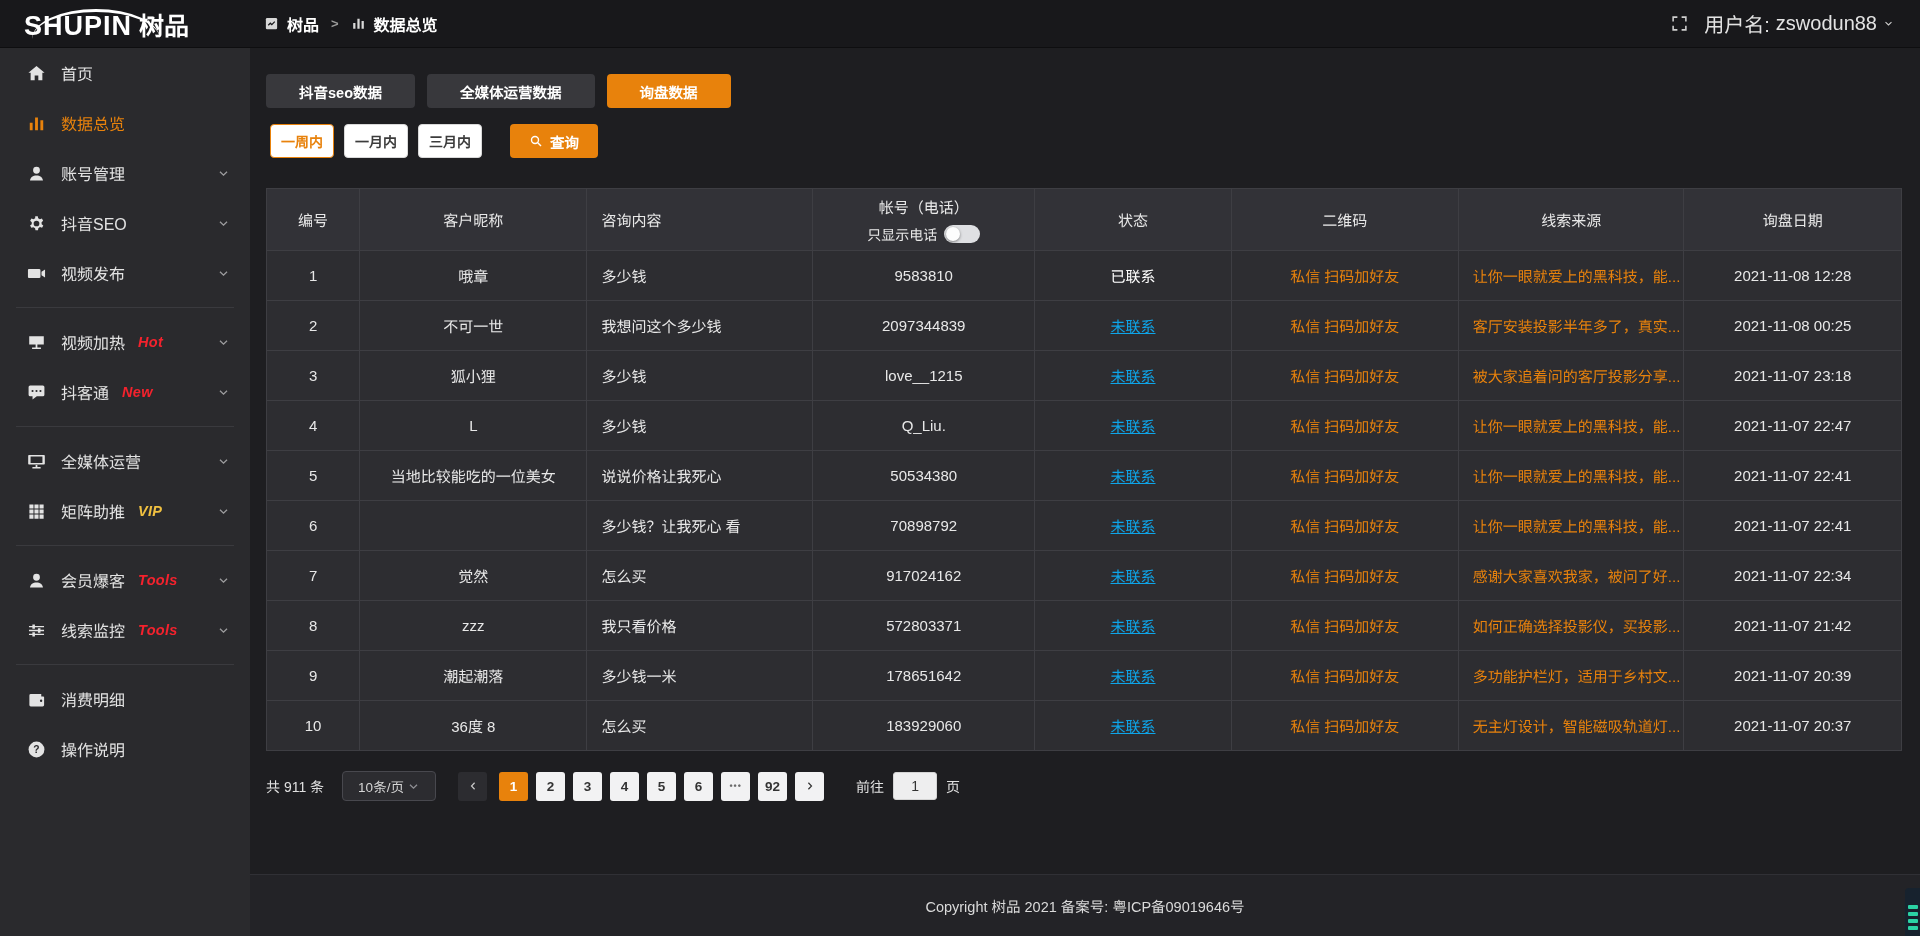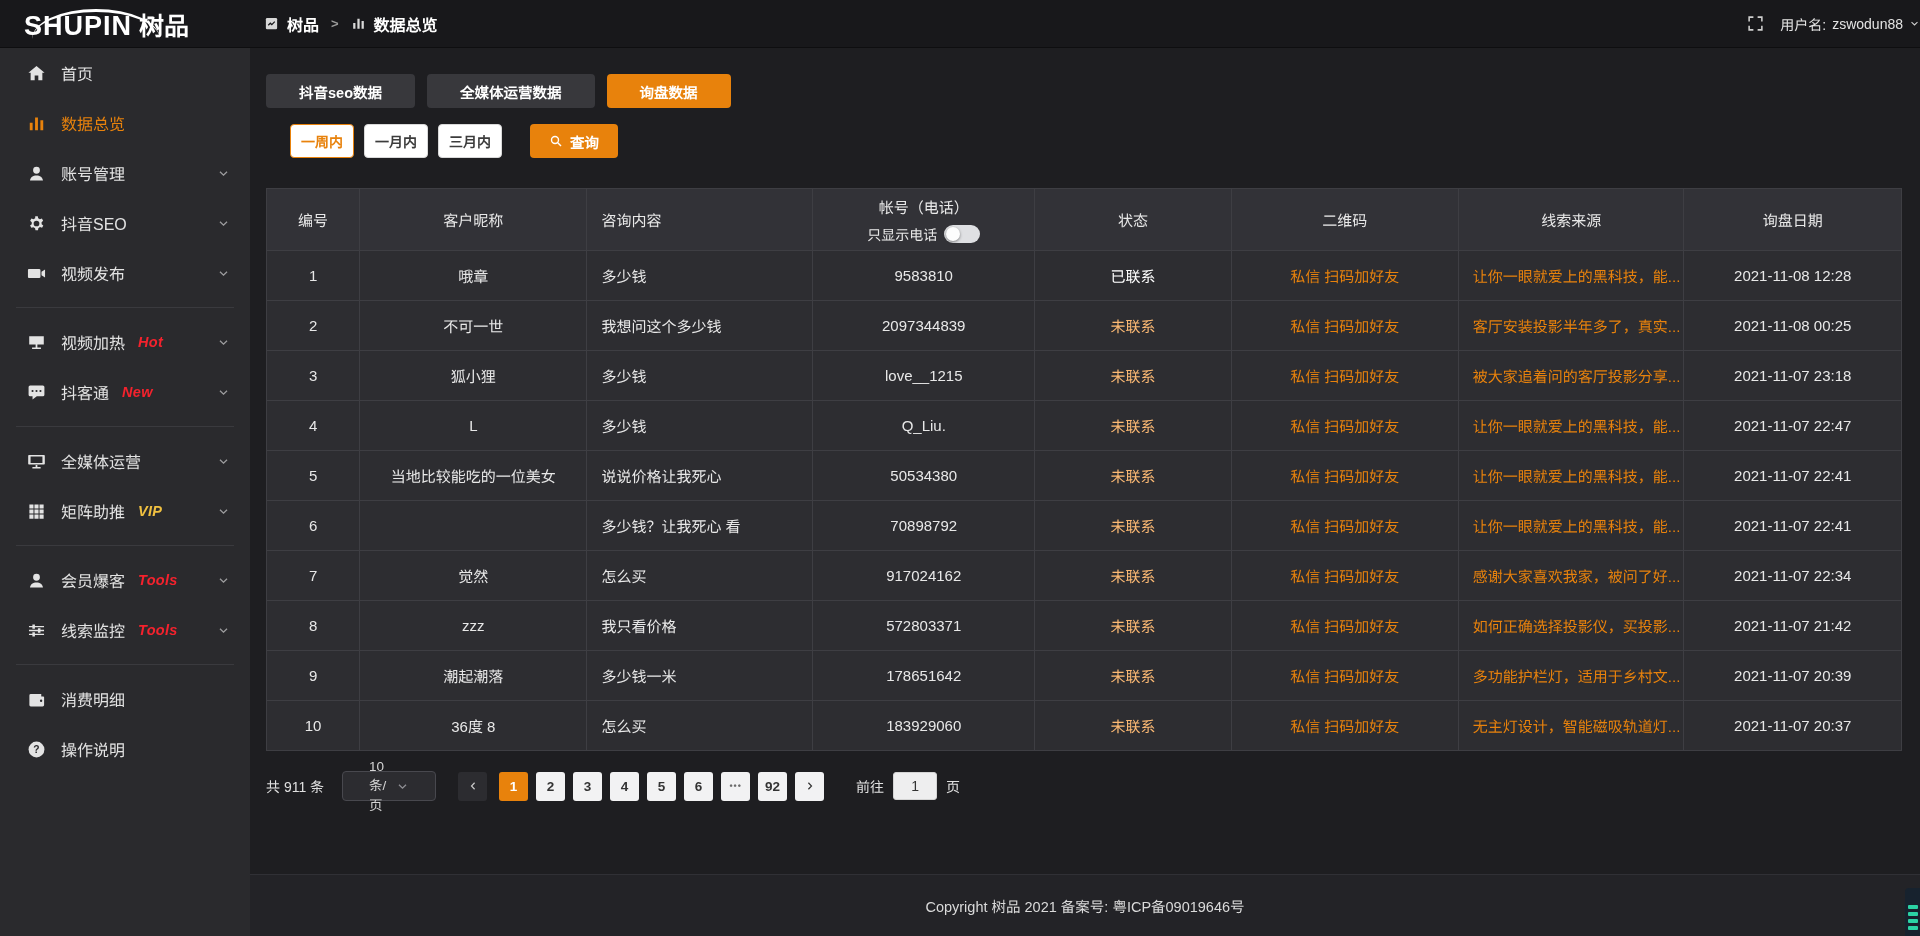--- a/index.html
+++ b/index.html
@@ -11,21 +11,21 @@
   .topbar { height:48px; background:#18181b; display:flex; align-items:center; border-bottom:1px solid #0e0e10; }
   .logo { width:250px; padding-left:24px; display:flex; align-items:baseline; position:relative; }
   .logo-arc { position:absolute; top:3px; left:32px; width:128px; height:30px; border-top:3px solid #fff;
               border-radius:50% 50% 0 0 / 100% 100% 0 0; }
   .logo-en { font-size:27px; font-weight:bold; letter-spacing:1px; color:#fff; }
   .logo-cn { font-size:25px; font-weight:bold; color:#fff; margin-left:7px; }
   .breadcrumb { display:flex; align-items:center; gap:8px; margin-left:14px; font-size:16px; font-weight:bold; color:#fff; }
   .crumb-ico { width:15px; height:15px; color:#d8d8d8; }
   .crumb-ico svg { width:15px; height:15px; }
   .crumb-sep { color:#9a9a9a; font-size:13px; font-weight:bold; margin:0 4px; }
-  .topbar-right { margin-left:auto; display:flex; align-items:center; gap:16px; font-size:14px; color:#e3e3e3; }
+  .topbar-right { margin-left:auto; display:flex; align-items:center; gap:16px; padding-right:26px; font-size:20px; color:#e3e3e3; }
   .fs-ico { width:17px; height:17px; color:#cfcfcf; cursor:pointer; }
   .fs-ico svg { width:17px; height:17px; }
   .user-wrap { display:flex; align-items:center; gap:6px; cursor:pointer; }
   .chev-xs { width:11px; height:11px; color:#cfcfcf; }
   .chev-xs svg { width:11px; height:11px; }
 
   
   .layout { display:flex; height:888px; }
   .sidebar { width:250px; background:#2a2a2d; padding-top:0; flex-shrink:0; }
   .main { flex:1; min-width:0; display:flex; flex-direction:column; }
@@ -48,47 +48,47 @@
   .tab { height:34px; padding:0 33px; background:#38383c; border-radius:4px; color:#fff;
          font-size:14.5px; font-weight:bold; display:flex; align-items:center; cursor:pointer; }
   .tab.active { background:#e8820c; }
 
   
   .filters { margin-top:16px; display:flex; align-items:center; }
   .sel { width:212px; height:34px; background:#2c2c30; border:1px solid #404046; border-radius:4px;
          display:flex; align-items:center; justify-content:space-between; padding:0 12px;
          color:#8f8f94; font-size:14px; cursor:pointer; }
   .sel-chev { width:13px; height:13px; color:#8f8f94; } .sel-chev svg { width:13px; height:13px; }
-  .range-group { display:flex; gap:10px; margin-left:24px; }
+  .range-group { display:flex; gap:10px; margin-left:4px; }
   .range-btn { height:34px; min-width:64px; padding:0 10px; background:#fff; border:1px solid #d9d9d9; border-radius:4px;
                color:#3c3c3c; font-size:14px; font-weight:bold; display:flex; align-items:center; justify-content:center; cursor:pointer; }
   .range-btn.active { color:#e8820c; border-color:#e8820c; }
   .search-btn { margin-left:28px; height:34px; padding:0 19px; background:#e8820c; border-radius:4px; color:#fff;
                 font-size:14.5px; font-weight:bold; display:flex; align-items:center; gap:7px; cursor:pointer; }
   .search-ico { width:14px; height:14px; } .search-ico svg { width:14px; height:14px; }
 
   
   table { width:100%; margin-top:30px; border-collapse:collapse; table-layout:fixed; background:#2d2d31; }
   th, td { border:1px solid #3e3e43; text-align:center; font-size:15px; color:#e8e8e8; overflow:hidden; white-space:nowrap; }
   th { height:62px; background:#323237; font-weight:normal; padding:4px 8px; }
   td { height:50px; padding:4px 8px; }
   th.al, td.al { text-align:left; padding-left:14px; }
   .th-sub { display:flex; align-items:center; justify-content:center; gap:7px; margin-top:7px; font-size:14px; }
   .toggle { width:36px; height:18px; border-radius:9px; background:#dfe0e3; position:relative; cursor:pointer; flex-shrink:0; }
   .toggle-knob { position:absolute; left:2px; top:2px; width:14px; height:14px; border-radius:50%; background:#fdfdfd;
                  box-shadow:0 1px 3px rgba(0,0,0,.45); }
   a.link { color:#e8820c; text-decoration:none; cursor:pointer; }
   td.status span.contacted { color:#fff; }
-  td.status span.pending { color:#fdba74; }
+  td.status span.pending { color:#0ea5e9;text-decoration:underline; }
 
   
   .pager { margin-top:20px; display:flex; align-items:center; gap:8px; font-size:14px; color:#e0e0e0; }
   .total { margin-right:10px; }
   .size-sel { width:94px; height:30px; background:#2c2c30; border:1px solid #48484e; border-radius:4px;
-              display:flex; align-items:center; justify-content:space-between; padding:0 26px;
+              display:flex; align-items:center; justify-content:space-between; padding:0 15px;
               color:#d5d5d5; font-size:13.5px; cursor:pointer; margin-right:14px; }
   .pbtn { min-width:29px; height:29px; padding:0 4px; border-radius:3px; background:#f2f2f3; color:#333;
           font-size:13.5px; font-weight:bold; display:flex; align-items:center; justify-content:center; cursor:pointer; }
   .pbtn.prev { background:#2c2c30; color:#c8c8c8; margin-right:4px; }
   .pbtn.current { background:#e8820c; color:#fff; }
   .pbtn.dots { color:#6b6b6b; font-size:9px; letter-spacing:1px; }
   .arr { width:12px; height:12px; } .arr svg { width:12px; height:12px; }
   .arr-left { transform:rotate(90deg); } .arr-right { transform:rotate(-90deg); }
   .goto { margin-left:24px; display:flex; align-items:center; gap:9px; }
   .goto input { width:44px; height:28px; background:#eeeeef; border:1px solid #d4d4d4; border-radius:3px;

